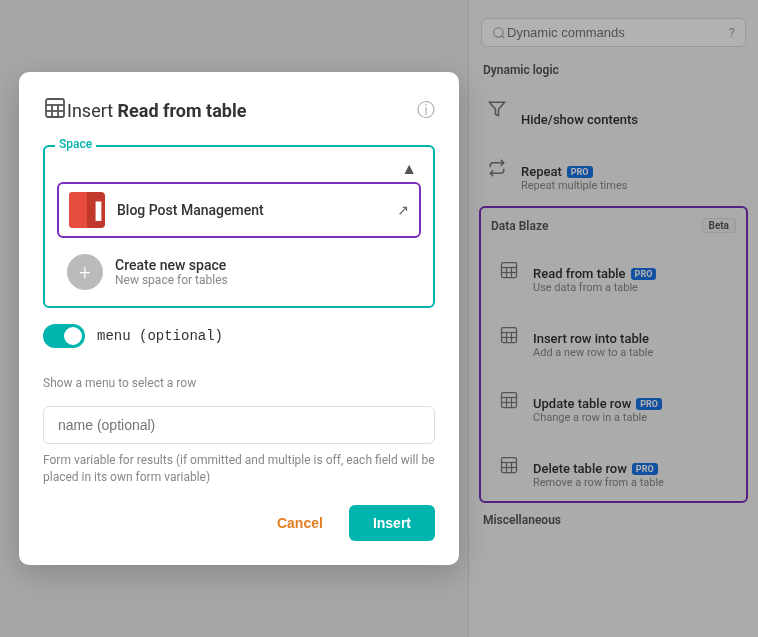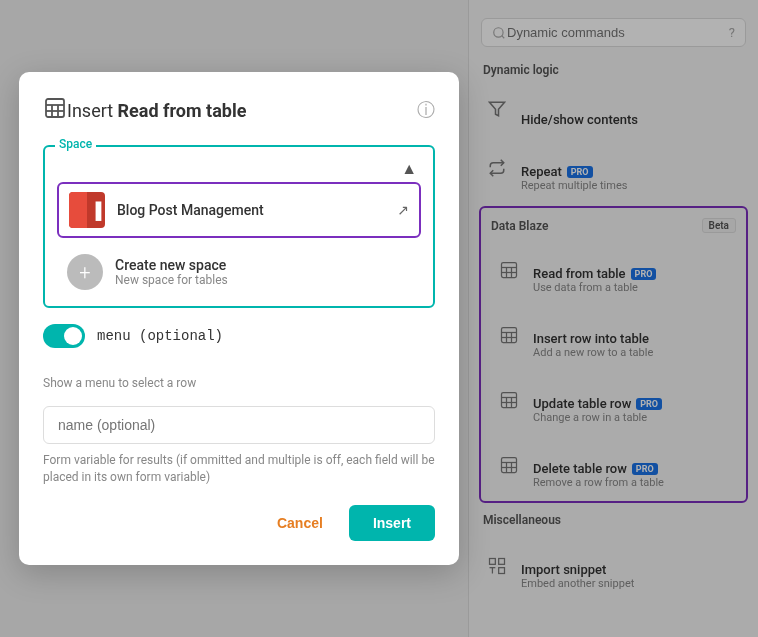--- a/index.html
+++ b/index.html
@@ -508,35 +508,20 @@
           <span>Delete table row</span>
           <span class="pro-badge">PRO</span>
         </span>
         <span class="panel-item-desc">Remove a row from a table</span>
       </div>
     </div>
   </div>
 
   <div class="section-label">Miscellaneous</div>
 
-  <div class="panel-item">
-    <div class="panel-item-icon">
-      <svg width="20" height="20" viewBox="0 0 24 24" fill="none" stroke="#777" stroke-width="1.5">
-        <rect x="3" y="3" width="7" height="7"></rect>
-          <rect x="14" y="3" width="7" height="7"></rect>
-          <rect x="14" y="14" width="7" height="7"></rect>
-          <line x1="3" y1="14" x2="10" y2="14"></line>
-          <line x1="6.5" y1="14" x2="6.5" y2="21"></line>
-      </svg>
-    </div>
-    <div class="panel-item-text">
-      <span class="panel-item-title">Import snippet</span>
-      <span class="panel-item-desc">Embed another snippet</span>
-    </div>
-  </div>
 </div>
 
 <div class="modal-overlay">
   <div class="modal">
     
     <div class="modal-header">
       <div class="modal-title">
         <span class="modal-title-icon">
           <svg width="24" height="24" viewBox="0 0 24 24" fill="none" stroke="#555" stroke-width="1.8">
             <rect x="3" y="3" width="18" height="18" rx="2"></rect>

